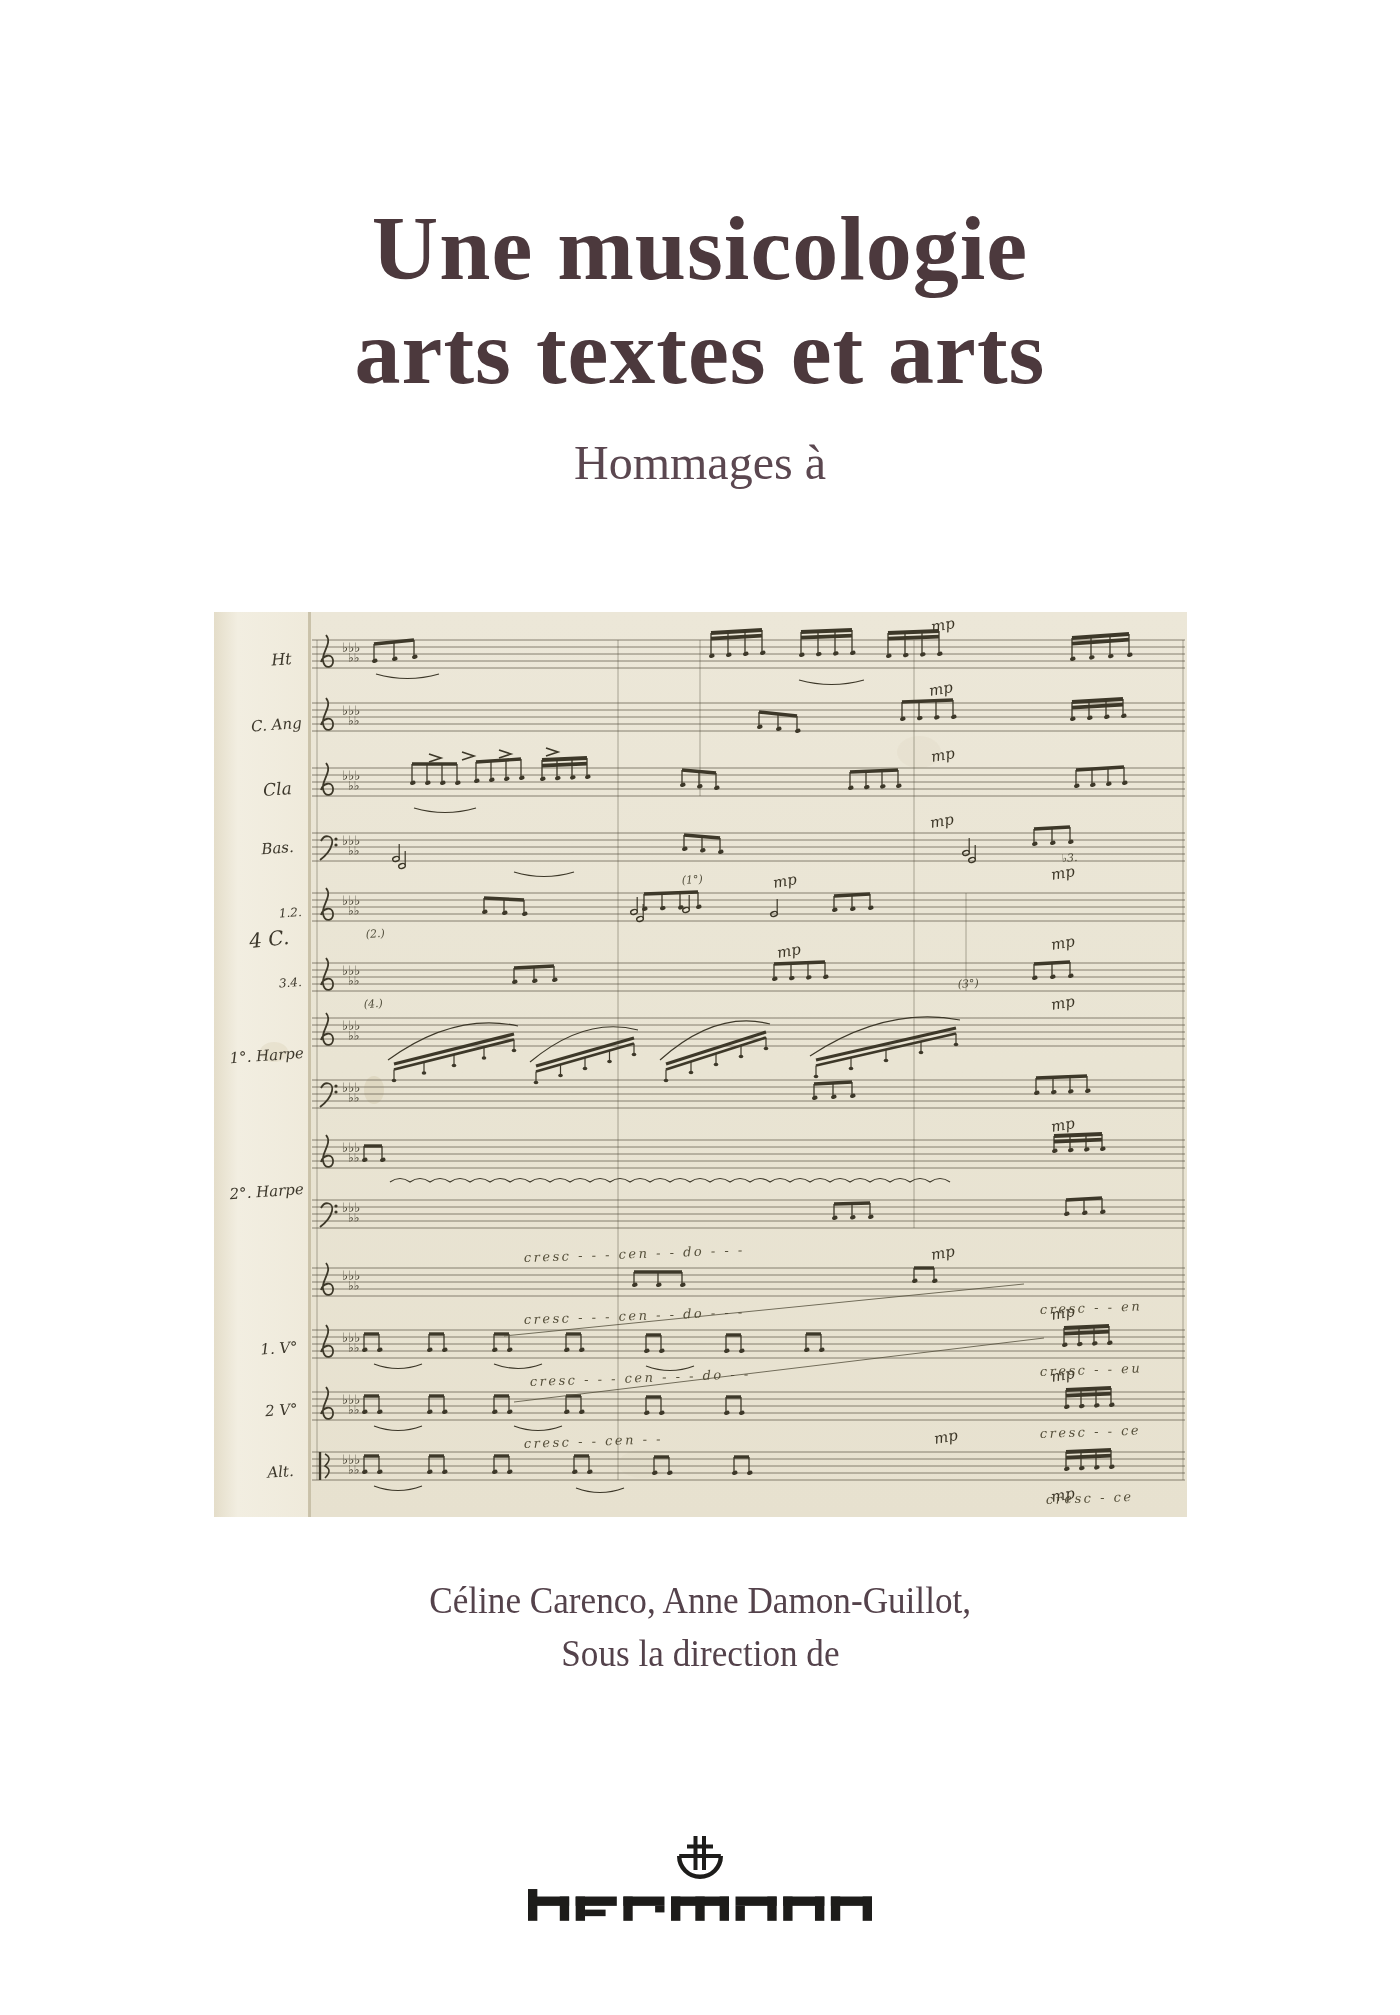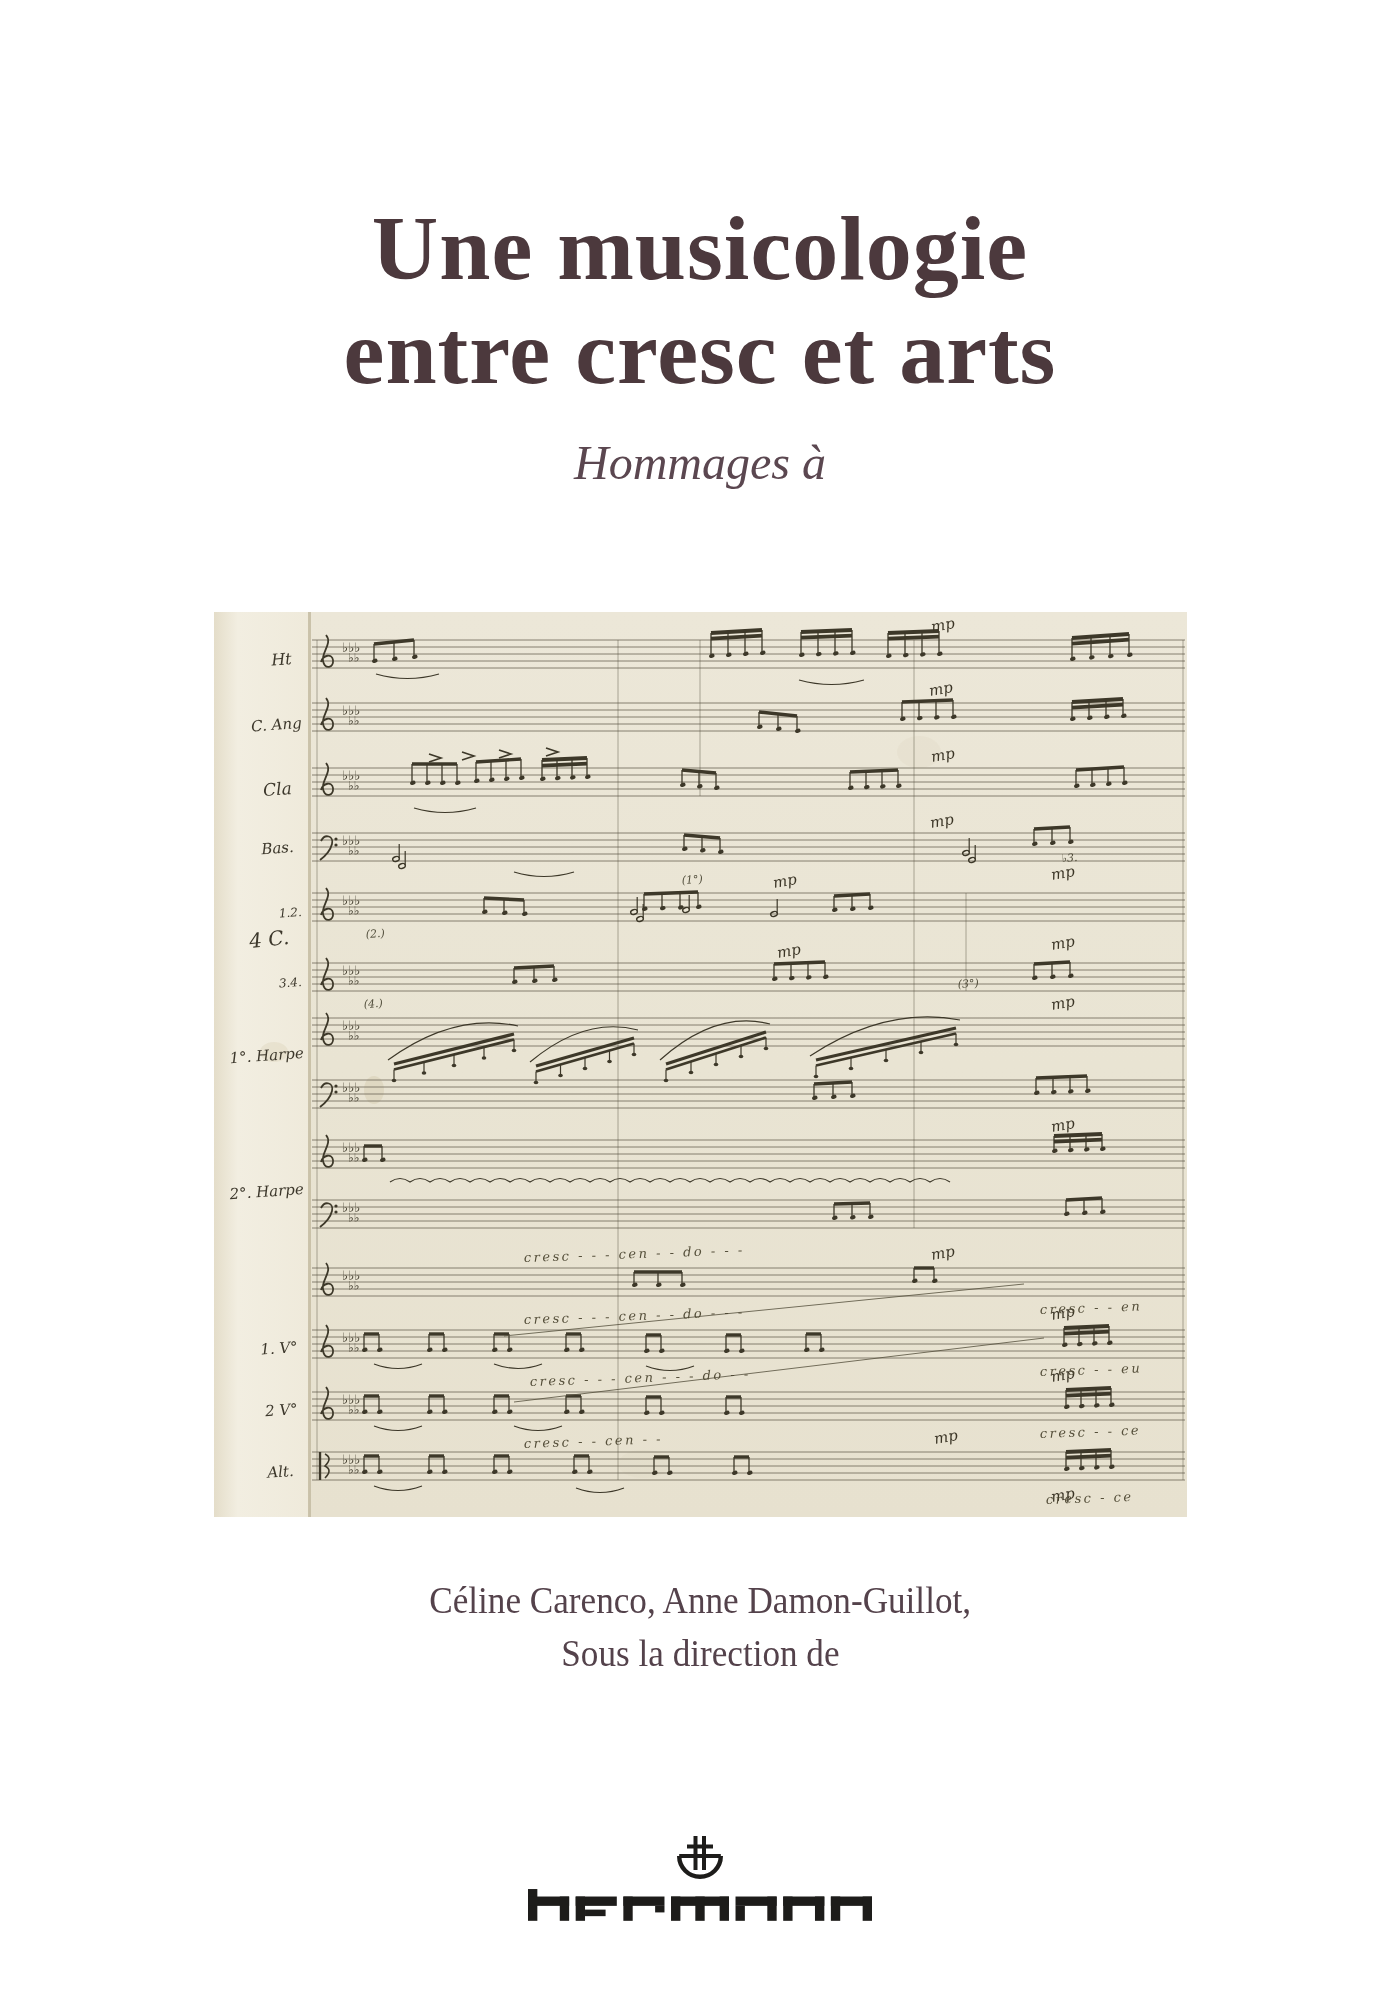--- a/index.html
+++ b/index.html
@@ -6,42 +6,42 @@
     --title-color:#4c393d; --subtitle-color:#5b4750; --editors-color:#54424b;
     --logo-color:#1d1c1a; --ink:#3d3829;
   }
   html,body{margin:0;padding:0;background:#ffffff;}
   .cover{position:relative;width:1400px;height:2015px;background:#ffffff;
          font-family:"Liberation Serif",serif;overflow:hidden;}
   .title{position:absolute;top:196px;left:0;width:100%;text-align:center;
          font-weight:bold;font-size:92px;line-height:104px;color:var(--title-color);
          letter-spacing:1px;}
   .subtitle{position:absolute;top:430px;left:0;width:100%;text-align:center;
-         font-style:italic;font-size:48px;line-height:66px;color:var(--subtitle-color);}
+         font-size:48px;line-height:66px;color:var(--subtitle-color);}
   .score-wrap{position:absolute;left:214px;top:612px;width:973px;height:905px;
          box-shadow:inset 0 0 46px rgba(110,98,66,.20);}
   .score-wrap svg{display:block;width:100%;height:100%;}
   .editors{position:absolute;top:1574px;left:0;width:100%;text-align:center;
          font-size:37px;line-height:53px;color:var(--editors-color);}
   .editors .cond{display:inline-block;transform:scaleX(.95);transform-origin:center;}
   .logo{position:absolute;top:1834px;left:0;width:100%;display:flex;
         flex-direction:column;align-items:center;}
   .logo .emblem{width:48px;height:50px;margin-bottom:3px;}
   .logo .wordmark{width:344px;height:34px;}
   .visually-hidden{position:absolute;width:1px;height:1px;overflow:hidden;
         clip:rect(0 0 0 0);white-space:nowrap;}
 </style>
 </head>
 <body>
 
 <div class="cover">
 
   <div class="title">
     <div>Une musicologie</div>
-    <div>entre cresc et arts</div>
+    <div>arts textes et arts</div>
   </div>
 
   <div class="subtitle">
     <div>Hommages à</div>
   </div>
 
   <div class="score-wrap">
     <svg id="score-svg" viewBox="0 0 973 905" preserveAspectRatio="none">
       <defs>
         <linearGradient id="paperGrad" x1="0" y1="0" x2="0" y2="1">

